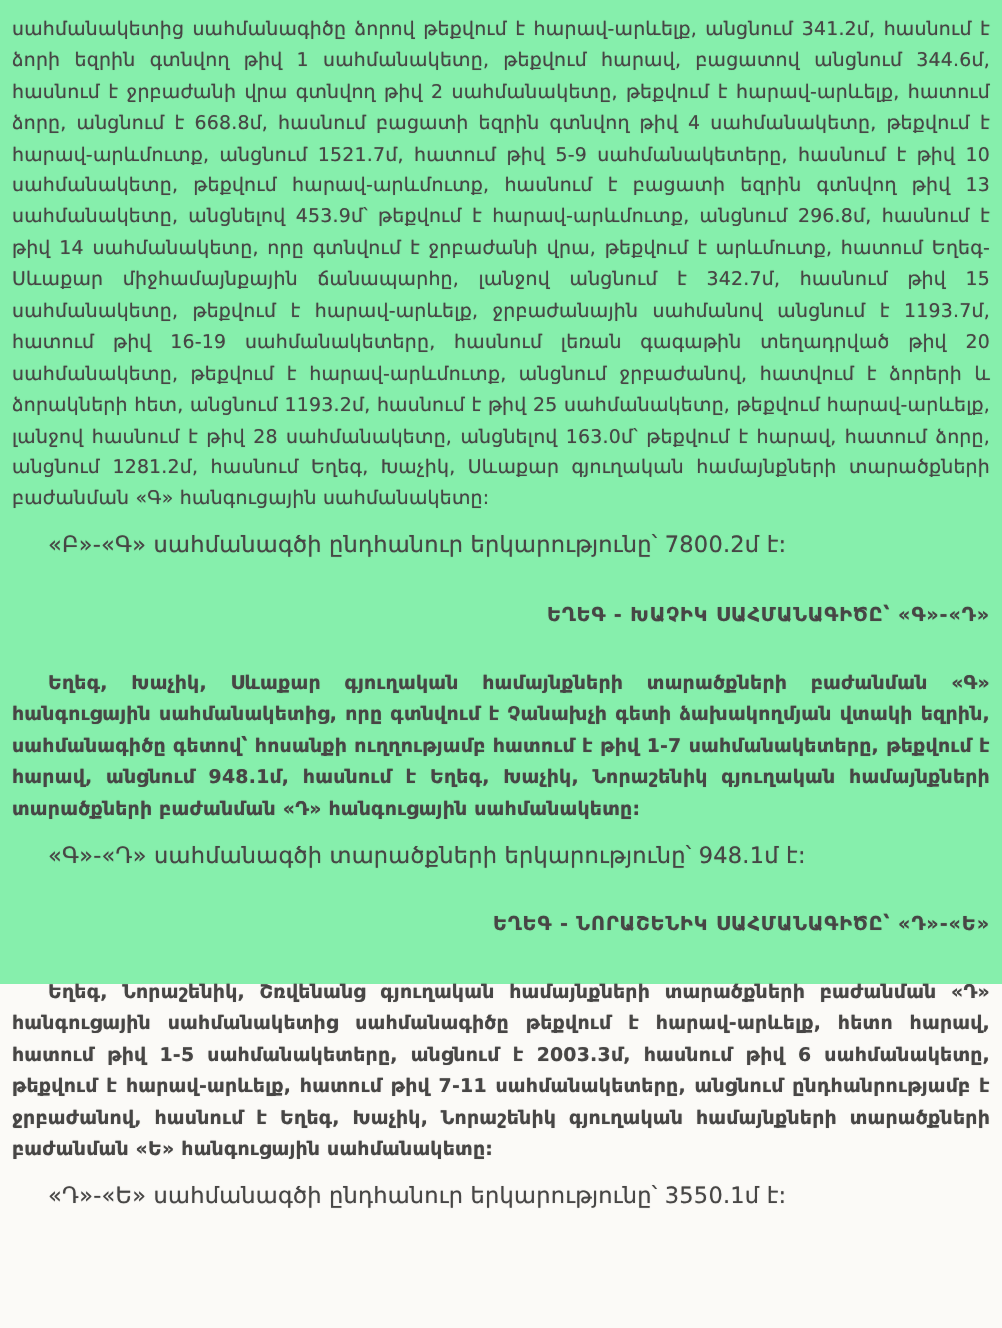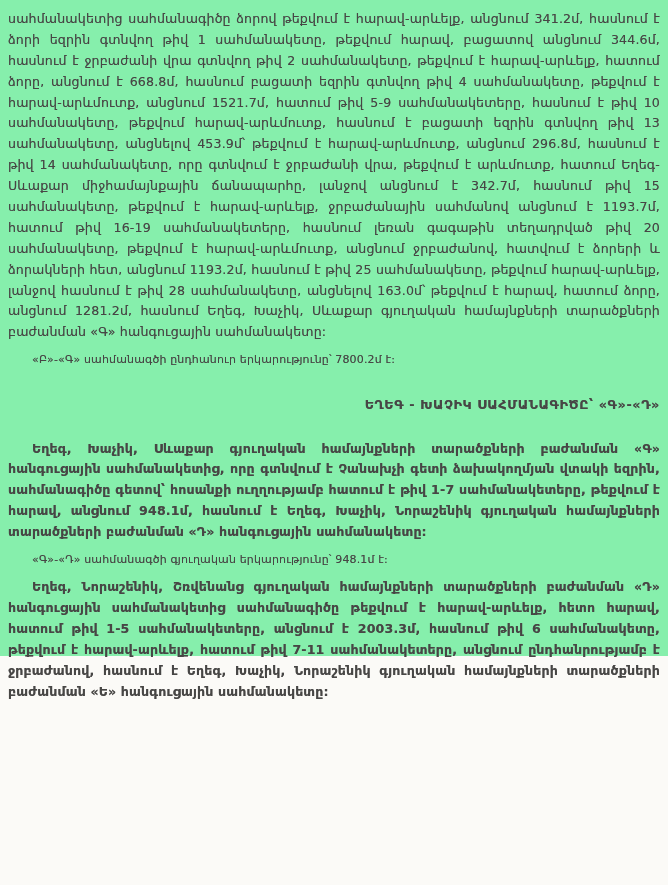--- a/index.html
+++ b/index.html
@@ -22,21 +22,21 @@
   }
   .para {
     font-size: 12.6px;
     line-height: 1.66;
     text-align: justify;
     letter-spacing: 0.15px;
     margin-bottom: 8px;
   }
   .para.indent { text-indent: 24px; font-weight: bold; }
   .note {
-    font-size: 11px;
+    font-size: 15px;
     line-height: 1.66;
     letter-spacing: 0.15px;
     text-indent: 24px;
     margin-bottom: 8px;
   }
   .heading {
     font-size: 12.8px;
     letter-spacing: 0.6px;
     text-align: right;
     margin: 27px 0 27px 0;
@@ -49,19 +49,21 @@
 <div class="page">
 
   <p class="para">սահմանակետից սահմանագիծը ձորով թեքվում է հարավ-արևելք, անցնում 341.2մ, հասնում է ձորի եզրին գտնվող թիվ 1 սահմանակետը, թեքվում հարավ, բացատով անցնում 344.6մ, հասնում է ջրբաժանի վրա գտնվող թիվ 2 սահմանակետը, թեքվում է հարավ-արևելք, հատում ձորը, անցնում է 668.8մ, հասնում բացատի եզրին գտնվող թիվ 4 սահմանակետը, թեքվում է հարավ-արևմուտք, անցնում 1521.7մ, հատում թիվ 5-9 սահմանակետերը, հասնում է թիվ 10 սահմանակետը, թեքվում հարավ-արևմուտք, հասնում է բացատի եզրին գտնվող թիվ 13 սահմանակետը, անցնելով 453.9մ՝ թեքվում է հարավ-արևմուտք, անցնում 296.8մ, հասնում է թիվ 14 սահմանակետը, որը գտնվում է ջրբաժանի վրա, թեքվում է արևմուտք, հատում Եղեգ-Սևաքար միջհամայնքային ճանապարհը, լանջով անցնում է 342.7մ, հասնում թիվ 15 սահմանակետը, թեքվում է հարավ-արևելք, ջրբաժանային սահմանով անցնում է 1193.7մ, հատում թիվ 16-19 սահմանակետերը, հասնում լեռան գագաթին տեղադրված թիվ 20 սահմանակետը, թեքվում է հարավ-արևմուտք, անցնում ջրբաժանով, հատվում է ձորերի և ձորակների հետ, անցնում 1193.2մ, հասնում է թիվ 25 սահմանակետը, թեքվում հարավ-արևելք, լանջով հասնում է թիվ 28 սահմանակետը, անցնելով 163.0մ՝ թեքվում է հարավ, հատում ձորը, անցնում 1281.2մ, հասնում Եղեգ, Խաչիկ, Սևաքար գյուղական համայնքների տարածքների բաժանման «Գ» հանգուցային սահմանակետը:</p>
 
   <p class="note">«Բ»-«Գ» սահմանագծի ընդհանուր երկարությունը՝ 7800.2մ է:</p>
 
   <h2 class="heading">ԵՂԵԳ - ԽԱՉԻԿ ՍԱՀՄԱՆԱԳԻԾԸ՝ «Գ»-«Դ»</h2>
 
   <p class="para indent">Եղեգ, Խաչիկ, Սևաքար գյուղական համայնքների տարածքների բաժանման «Գ» հանգուցային սահմանակետից, որը գտնվում է Չանախչի գետի ձախակողմյան վտակի եզրին, սահմանագիծը գետով՝ հոսանքի ուղղությամբ հատում է թիվ 1-7 սահմանակետերը, թեքվում է հարավ, անցնում 948.1մ, հասնում է Եղեգ, Խաչիկ, Նորաշենիկ գյուղական համայնքների տարածքների բաժանման «Դ» հանգուցային սահմանակետը:</p>
 
-  <p class="note">«Գ»-«Դ» սահմանագծի գյուղական երկարությունը՝ 948.1մ է:</p>
+  <p class="note">«Գ»-«Դ» սահմանագծի տարածքների երկարությունը՝ 948.1մ է:</p>
 
+  <h2 class="heading">ԵՂԵԳ - ՆՈՐԱՇԵՆԻԿ ՍԱՀՄԱՆԱԳԻԾԸ՝ «Դ»-«Ե»</h2>
 
   <p class="para indent">Եղեգ, Նորաշենիկ, Շռվենանց գյուղական համայնքների տարածքների բաժանման «Դ» հանգուցային սահմանակետից սահմանագիծը թեքվում է հարավ-արևելք, հետո հարավ, հատում թիվ 1-5 սահմանակետերը, անցնում է 2003.3մ, հասնում թիվ 6 սահմանակետը, թեքվում է հարավ-արևելք, հատում թիվ 7-11 սահմանակետերը, անցնում ընդհանրությամբ է ջրբաժանով, հասնում է Եղեգ, Խաչիկ, Նորաշենիկ գյուղական համայնքների տարածքների բաժանման «Ե» հանգուցային սահմանակետը:</p>
 
+  <p class="note">«Դ»-«Ե» սահմանագծի ընդհանուր երկարությունը՝ 3550.1մ է:</p>
 
 </div>
 
 </body></html>

